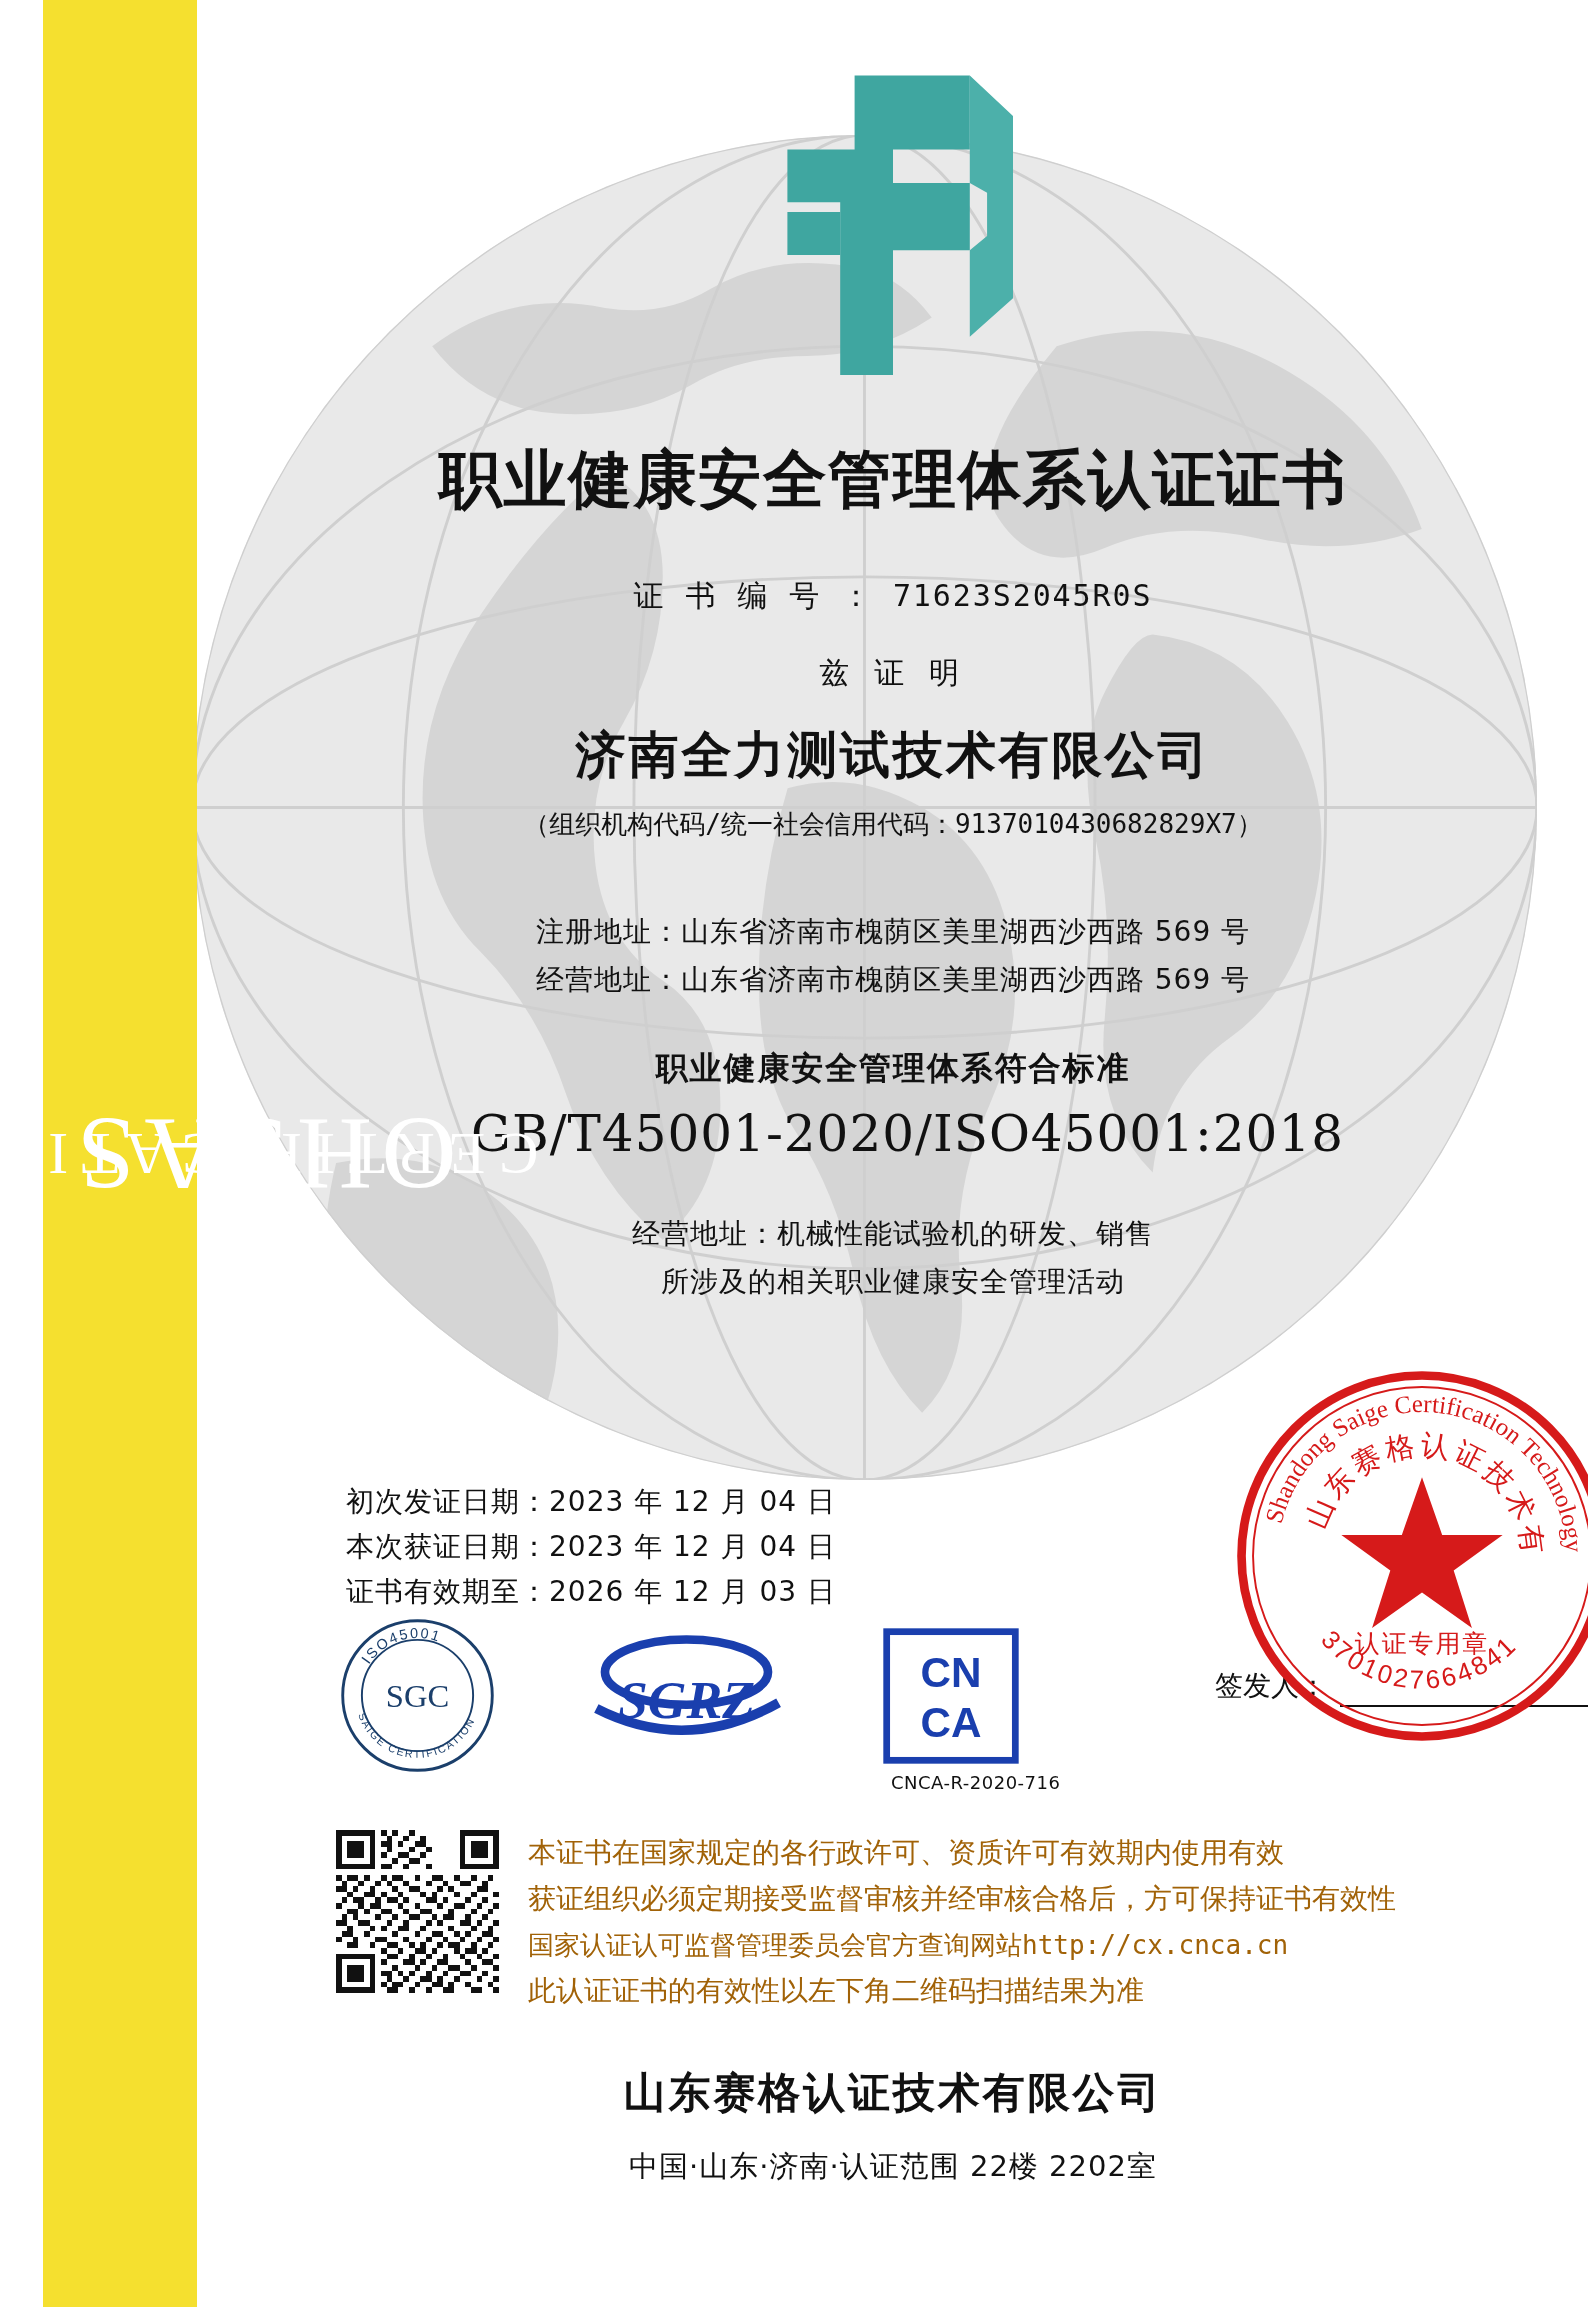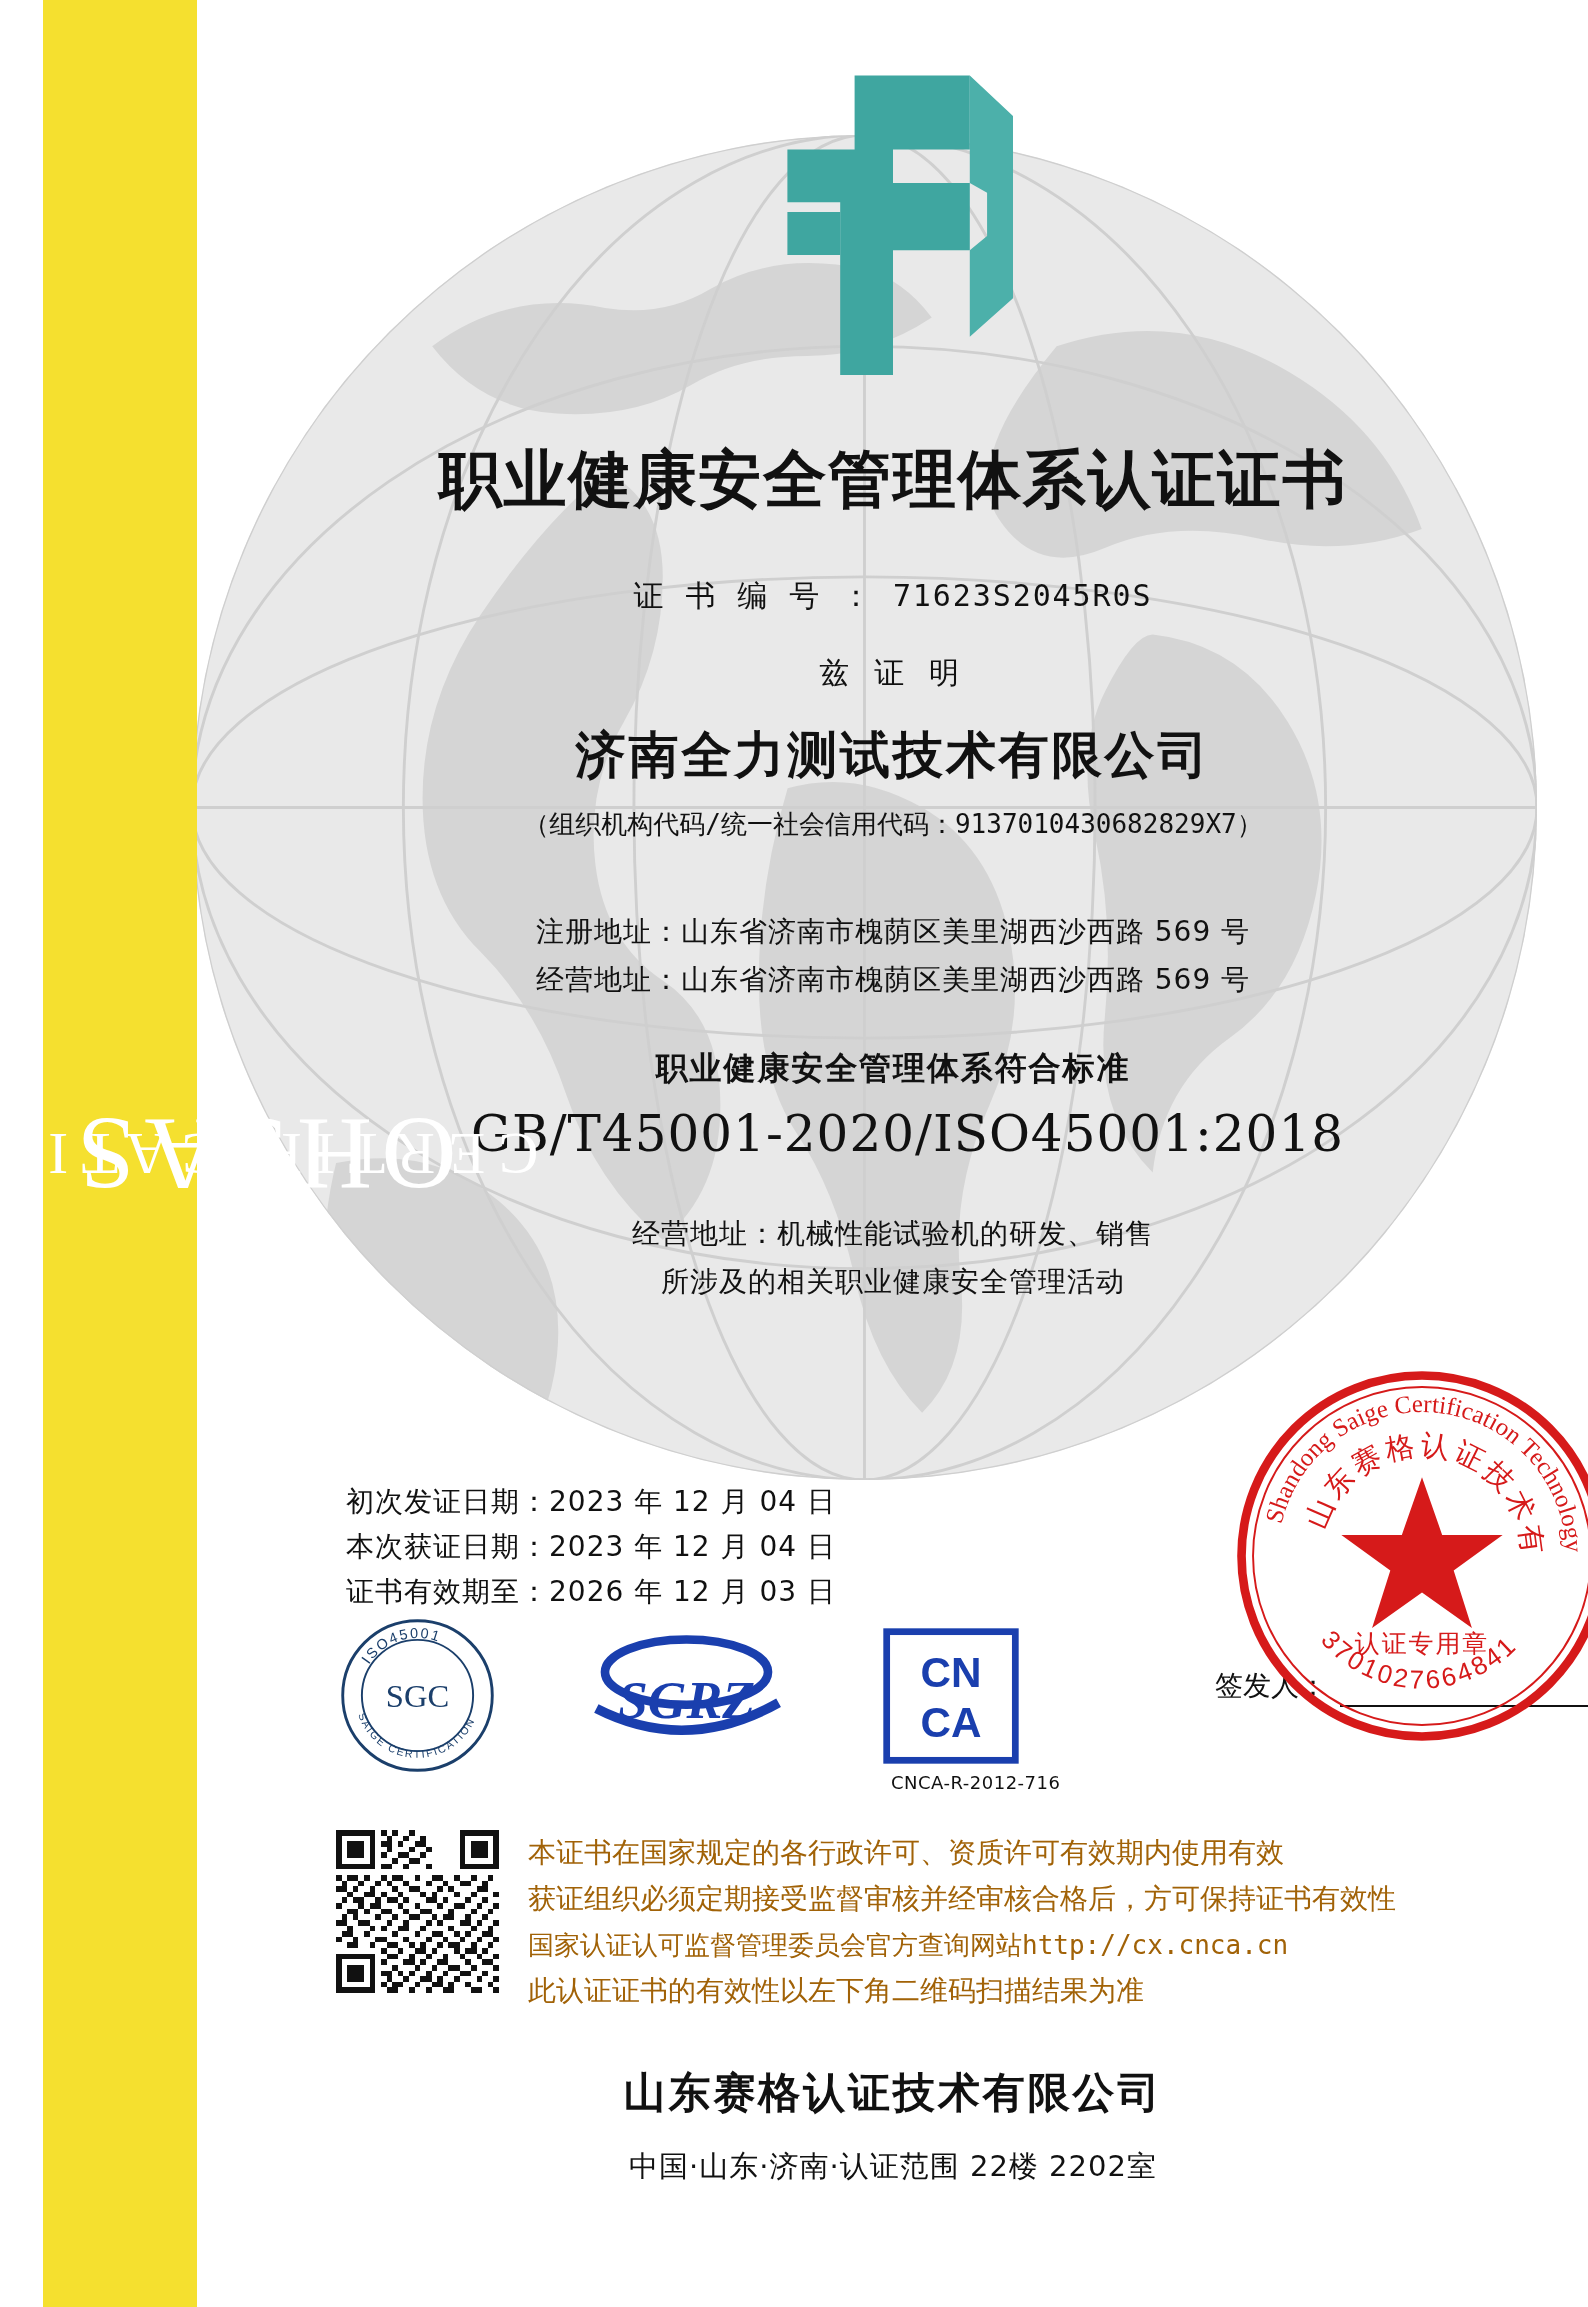--- a/index.html
+++ b/index.html
@@ -420,21 +420,21 @@
         <path d="M16,86 q94 48 190 -6" fill="none" stroke="#1a3fae" stroke-width="10"></path>
         <text x="110" y="96" font-size="56" fill="#1a3fae" text-anchor="middle" font-family="Liberation Serif, serif" font-style="italic" font-weight="bold">SGRZ</text>
       </svg>
 
       <svg width="144" height="144" viewBox="0 0 150 150" style="position:absolute;left:543px;top:9.6px;" aria-hidden="true">
         <rect x="8" y="8" width="134" height="134" fill="none" stroke="#1a3fae" stroke-width="7"></rect>
         <text x="75" y="66" font-size="44" fill="#1a3fae" text-anchor="middle" font-family="Liberation Sans, sans-serif" font-weight="bold">CN</text>
         <text x="75" y="118" font-size="44" fill="#1a3fae" text-anchor="middle" font-family="Liberation Sans, sans-serif" font-weight="bold">CA</text>
       </svg>
     </div>
-    <div class="cnca-code">CNCA-R-2012-716</div>
+    <div class="cnca-code">CNCA-R-2020-716</div>
 
     <div class="sign-row">签发人：</div>
     <div class="sign-line"></div>
 
     <svg class="seal" viewBox="0 0 400 400" aria-hidden="true">
       <defs>
         <path id="sealTop" d="M50,200 a150,150 0 0 1 300,0"></path>
         <path id="sealBot" d="M62,200 a138,138 0 0 0 276,0"></path>
         <path id="sealInnerTop" d="M95,200 a105,105 0 0 1 210,0"></path>
       </defs>

